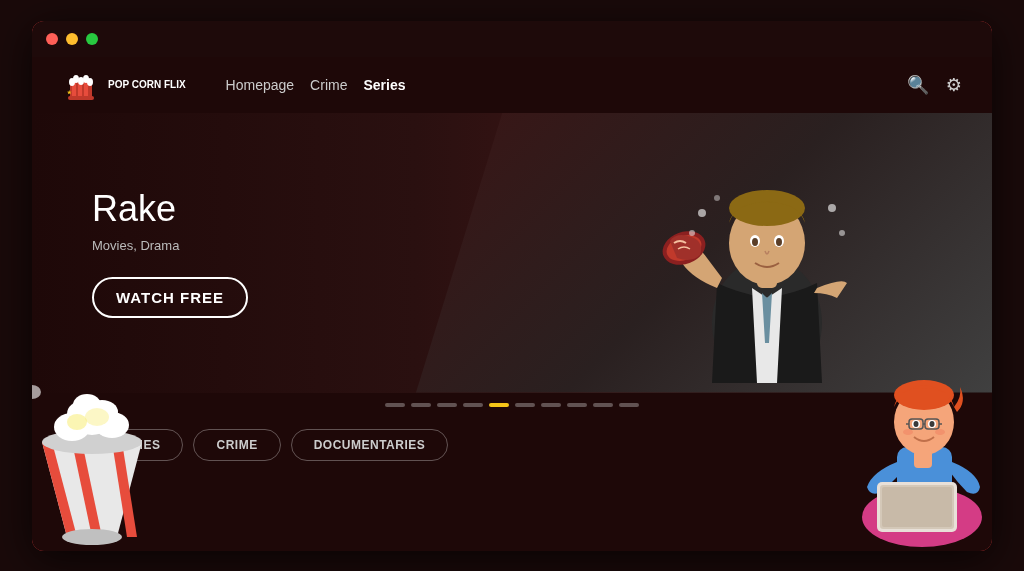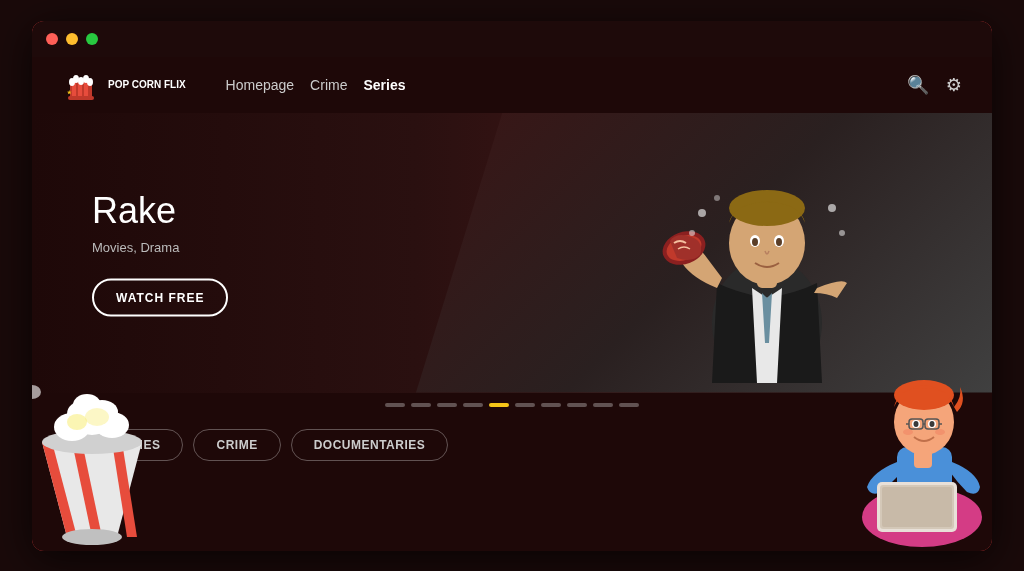--- a/index.html
+++ b/index.html
@@ -143,21 +143,21 @@
       font-size: 13px;
       margin-bottom: 24px;
     }
 
     .watch-btn {
       border: 2px solid #fff;
       background: transparent;
       color: #fff;
       padding: 10px 22px;
       border-radius: 25px;
-      font-size: 12px;
+      font-size: 15px;
       font-weight: bold;
       cursor: pointer;
       text-transform: uppercase;
       letter-spacing: 1px;
     }
 
     
     .slider-dots {
       display: flex;
       justify-content: center;

